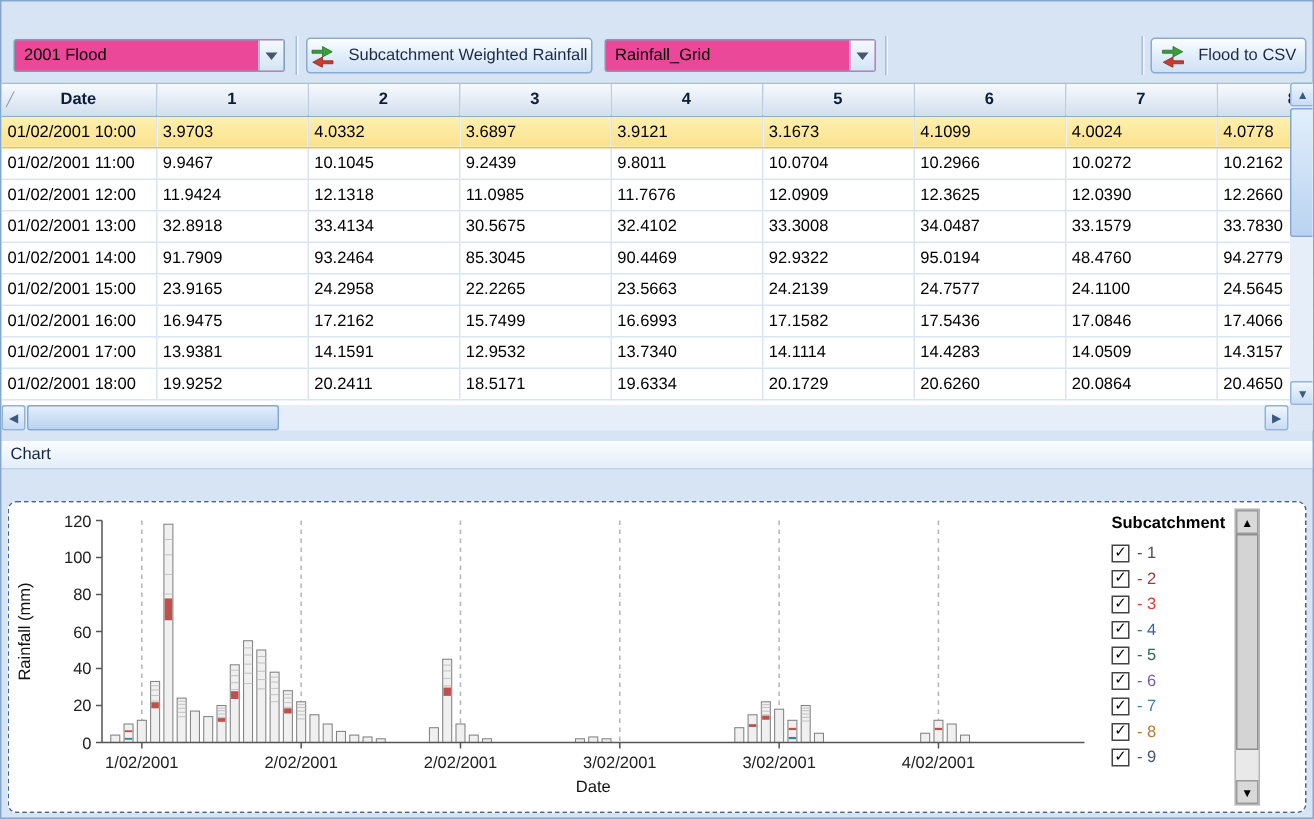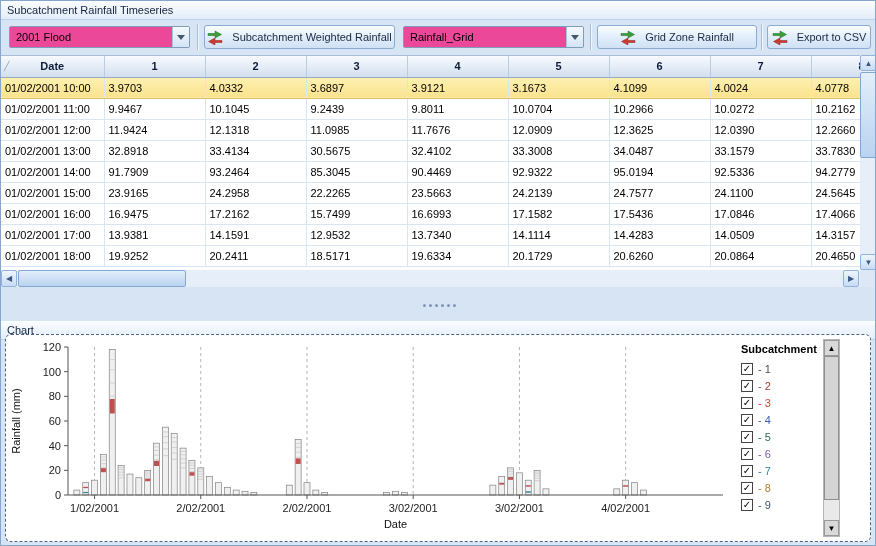--- a/index.html
+++ b/index.html
@@ -37,42 +37,39 @@
     display:flex; align-items:center; justify-content:center; cursor:default; }
   .sb-thumb { position:absolute; background:linear-gradient(#e2eefb,#b9d3f0); border:1px solid #82a7d2; border-radius:2px; }
   .sb-corner { position:absolute; background:#dce8f6; }
 
   
   .splitter { position:absolute; left:0; top:298px; width:876px; height:13px; display:flex; align-items:center; justify-content:center; cursor:row-resize; }
   .splitter .dots { width:3px; height:3px; border-radius:50%; background:#7f97b7;
     box-shadow:6px 0 0 #7f97b7, 12px 0 0 #7f97b7, 18px 0 0 #7f97b7, 24px 0 0 #7f97b7, 30px 0 0 #7f97b7; margin-right:30px; }
 
   
-  .chart-header { top:320px; }
+  .chart-header { top:293px; }
   .chart-box { position:absolute; left:4px; top:333px; width:866px; height:208px; background:#fff; border:1px dashed #46648c; border-radius:6px; }
   .legend { position:absolute; left:735px; top:8px; width:82px; }
   .legend-title { font-size:11px; font-weight:bold; color:#000; margin-bottom:5px; }
   .legend-item { display:flex; align-items:center; height:17px; gap:5px; }
   .legend-cb { width:12px; height:12px; background:#fff; border:1px solid #444; font-size:10px; line-height:10px; text-align:center; color:#000; cursor:default; }
   .legend-lab { font-size:11px; }
 
   
   .gsb { position:absolute; left:817px; top:4px; width:17px; height:198px; background:#e9e9e9; border:1px solid #b5b5b5; }
   .gsb-btn { position:absolute; left:0; width:15px; height:16px; background:#d9d9d9; border:1px solid #9a9a9a; color:#000; font-size:8px;
     display:flex; align-items:center; justify-content:center; cursor:default; }
   .gsb-thumb { position:absolute; left:0; top:16px; width:15px; height:144px; background:#d4d4d4; border:1px solid #8f8f8f; }
 </style>
 </head>
 <body>
 
 <div class="app">
 
-  <div class="panel-header" style="top:0">
-    <span>Subcatchment Rainfall Timeseries</span>
-  </div>
 
   <div class="toolbar">
     <div class="combo" style="left:8px; top:6px; width:181px;">
       <span class="val">2001 Flood</span>
       <span class="dd">
           <i></i>
         </span>
     </div>
     <div class="tb-sep" style="left:196px;"></div>
 
@@ -85,35 +82,28 @@
     </button>
 
     <div class="combo" style="left:402px; top:6px; width:181px;align-items:center;">
       <span class="val">Rainfall_Grid</span>
       <span class="dd">
           <i></i>
         </span>
     </div>
     <div class="tb-sep" style="left:589px;"></div>
 
-    <button class="tb-btn" style="left:596px; top:5px; width:160px;">
-      <svg class="icon16" viewBox="0 0 16 16">
-        <path d="M1 4.5 H8 V2 L14.5 5.5 8 9 V6.5 H1 Z" fill="#3a9e3a" stroke="#1d6b1d" stroke-width="0.5"></path>
-        <path d="M15 11.5 H8 V9 L1.5 12.5 8 16 V13.5 H15 Z" fill="#cc3b2f" stroke="#8a231b" stroke-width="0.5"></path>
-      </svg>
-      <span>Grid Zone Rainfall</span>
-    </button>
     <div class="tb-sep" style="left:760px;"></div>
 
     <button class="tb-btn" style="left:766px; top:5px; width:104px;">
       <svg class="icon16" viewBox="0 0 16 16">
         <path d="M1 4.5 H8 V2 L14.5 5.5 8 9 V6.5 H1 Z" fill="#3a9e3a" stroke="#1d6b1d" stroke-width="0.5"></path>
         <path d="M15 11.5 H8 V9 L1.5 12.5 8 16 V13.5 H15 Z" fill="#cc3b2f" stroke="#8a231b" stroke-width="0.5"></path>
       </svg>
-      <span>Export to CSV</span>
+      <span>Flood to CSV</span>
     </button>
   </div>
 
   <div class="grid-wrap">
     <table class="grid" id="data-grid">
         <colgroup>
           <col style="width: 103px;">
           <col style="width: 101px;">
           <col style="width: 101px;">
           <col style="width: 101px;">
@@ -182,21 +172,21 @@
             <td>33.7830</td>
           </tr>
           <tr>
             <td>01/02/2001 14:00</td>
             <td>91.7909</td>
             <td>93.2464</td>
             <td>85.3045</td>
             <td>90.4469</td>
             <td>92.9322</td>
             <td>95.0194</td>
-            <td>92.5336</td>
+            <td>48.4760</td>
             <td>94.2779</td>
           </tr>
           <tr>
             <td>01/02/2001 15:00</td>
             <td>23.9165</td>
             <td>24.2958</td>
             <td>22.2265</td>
             <td>23.5663</td>
             <td>24.2139</td>
             <td>24.7577</td>

